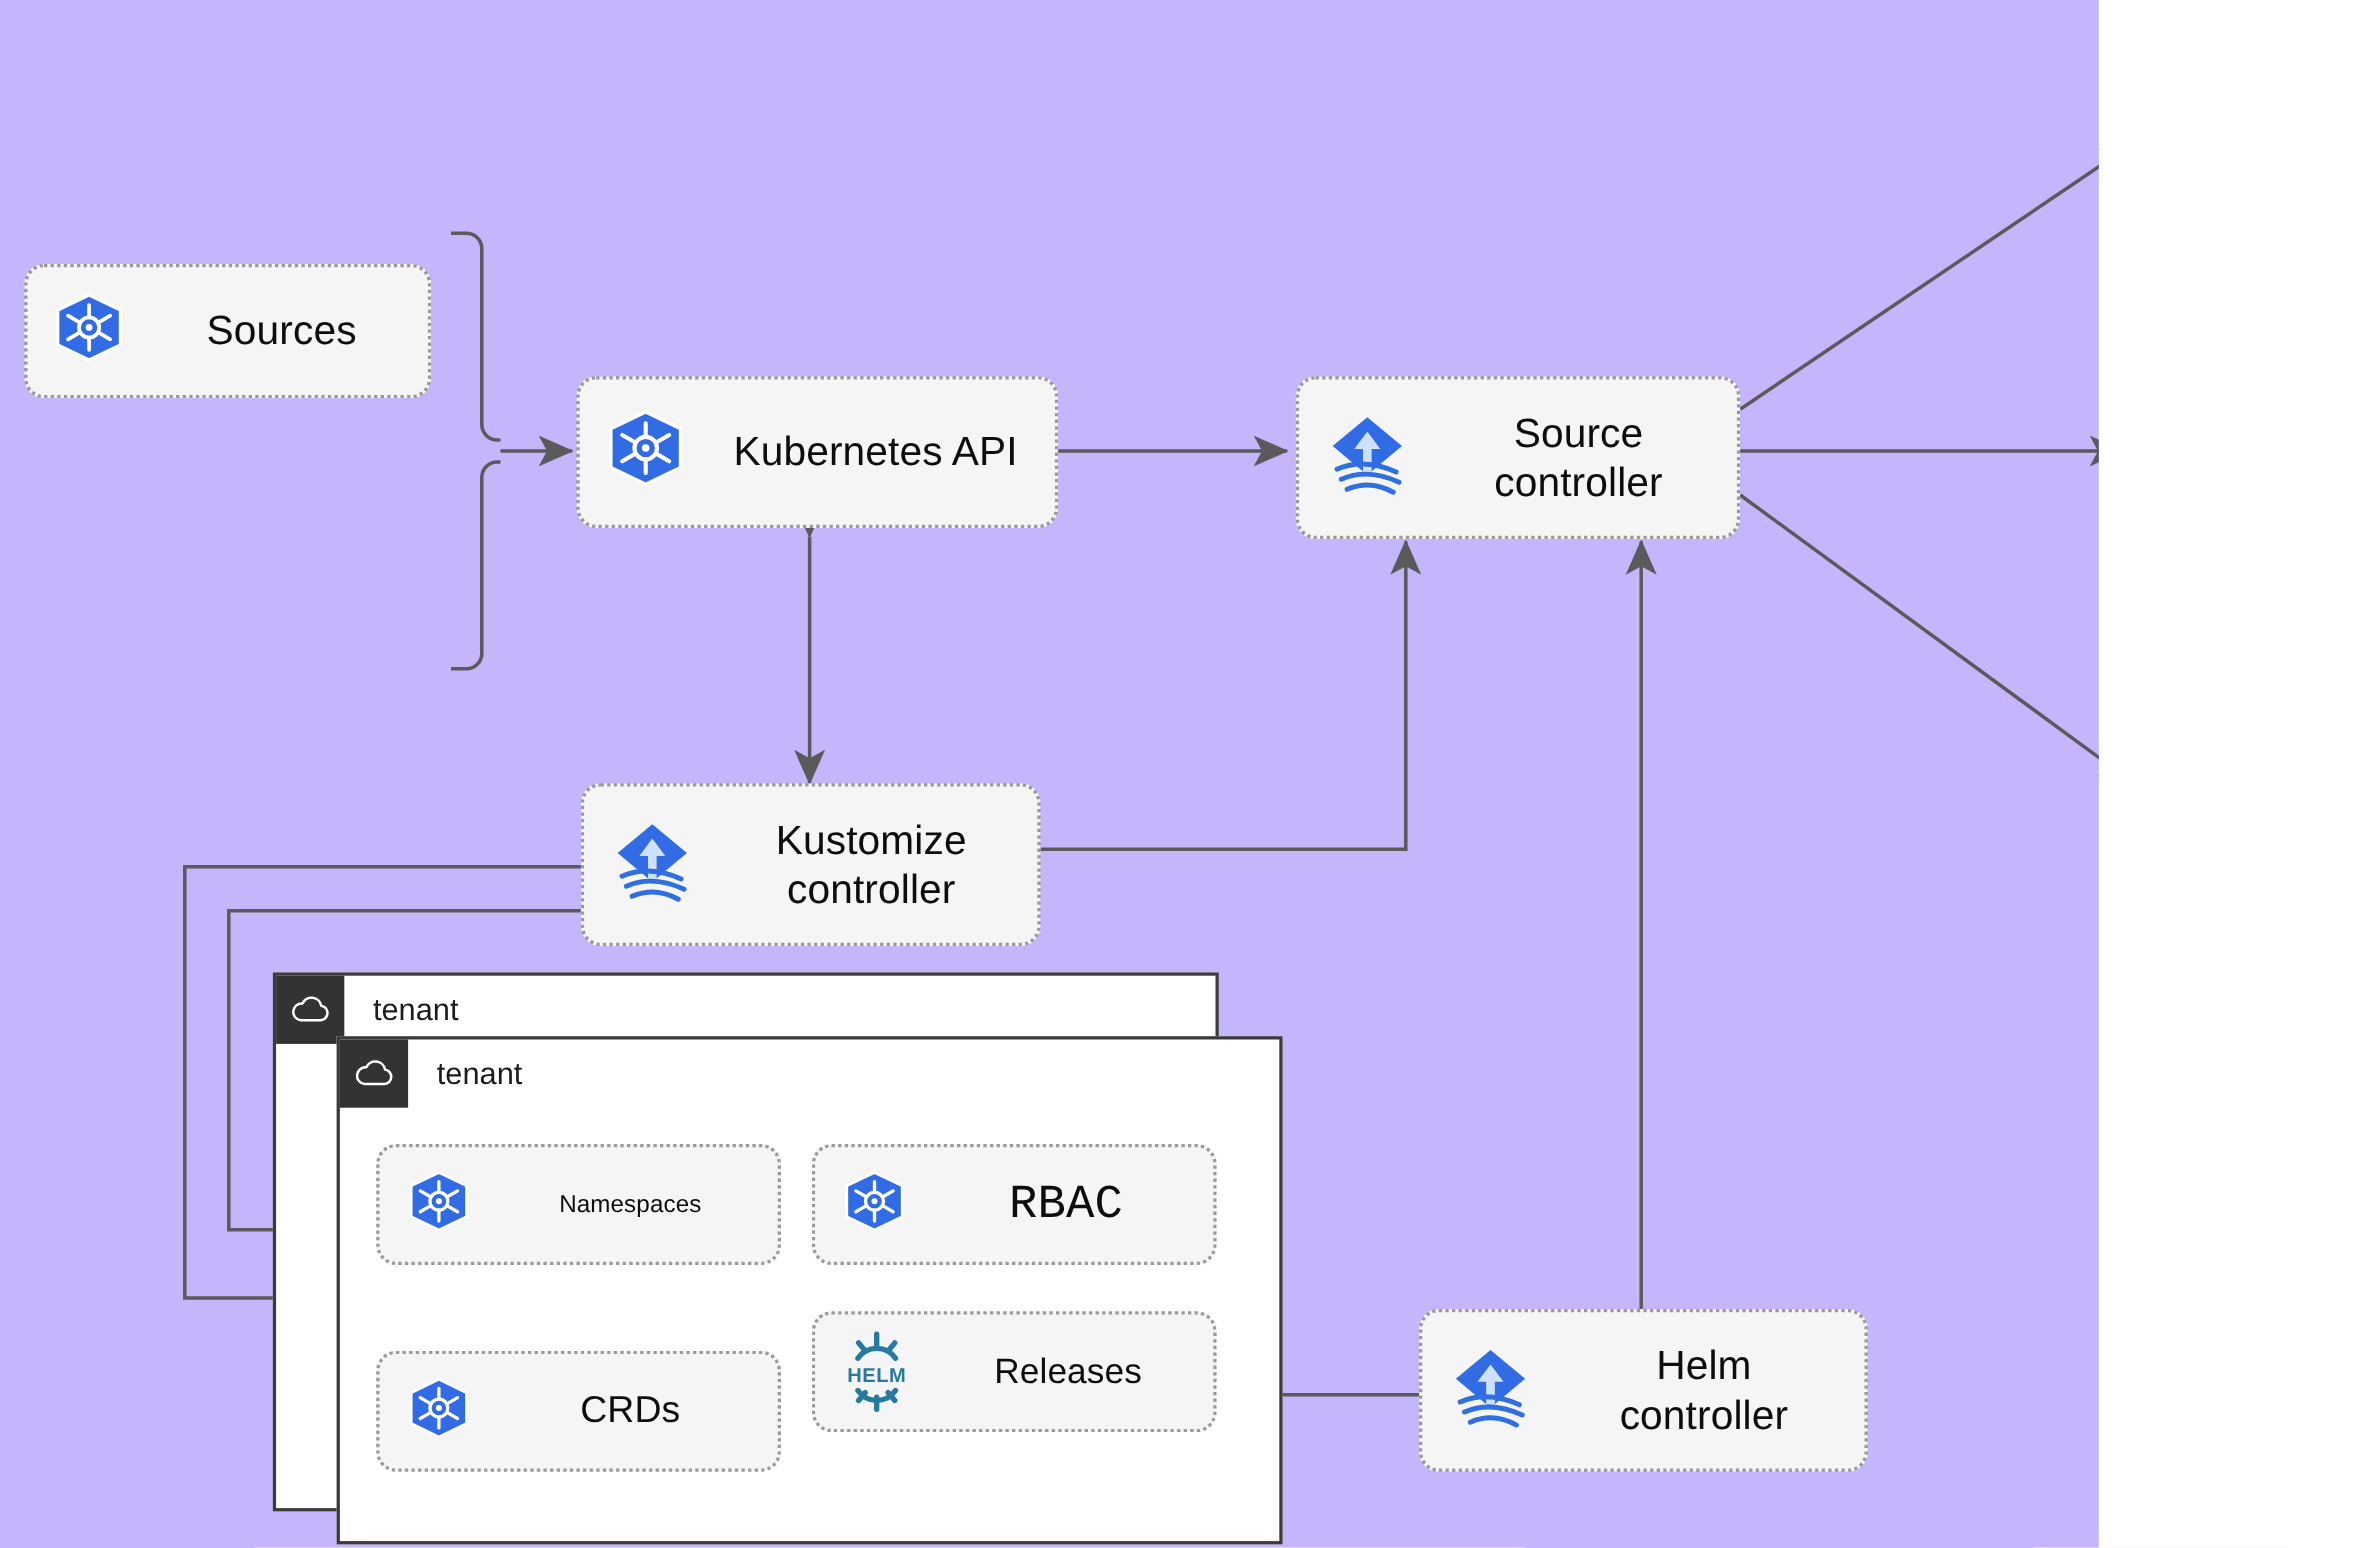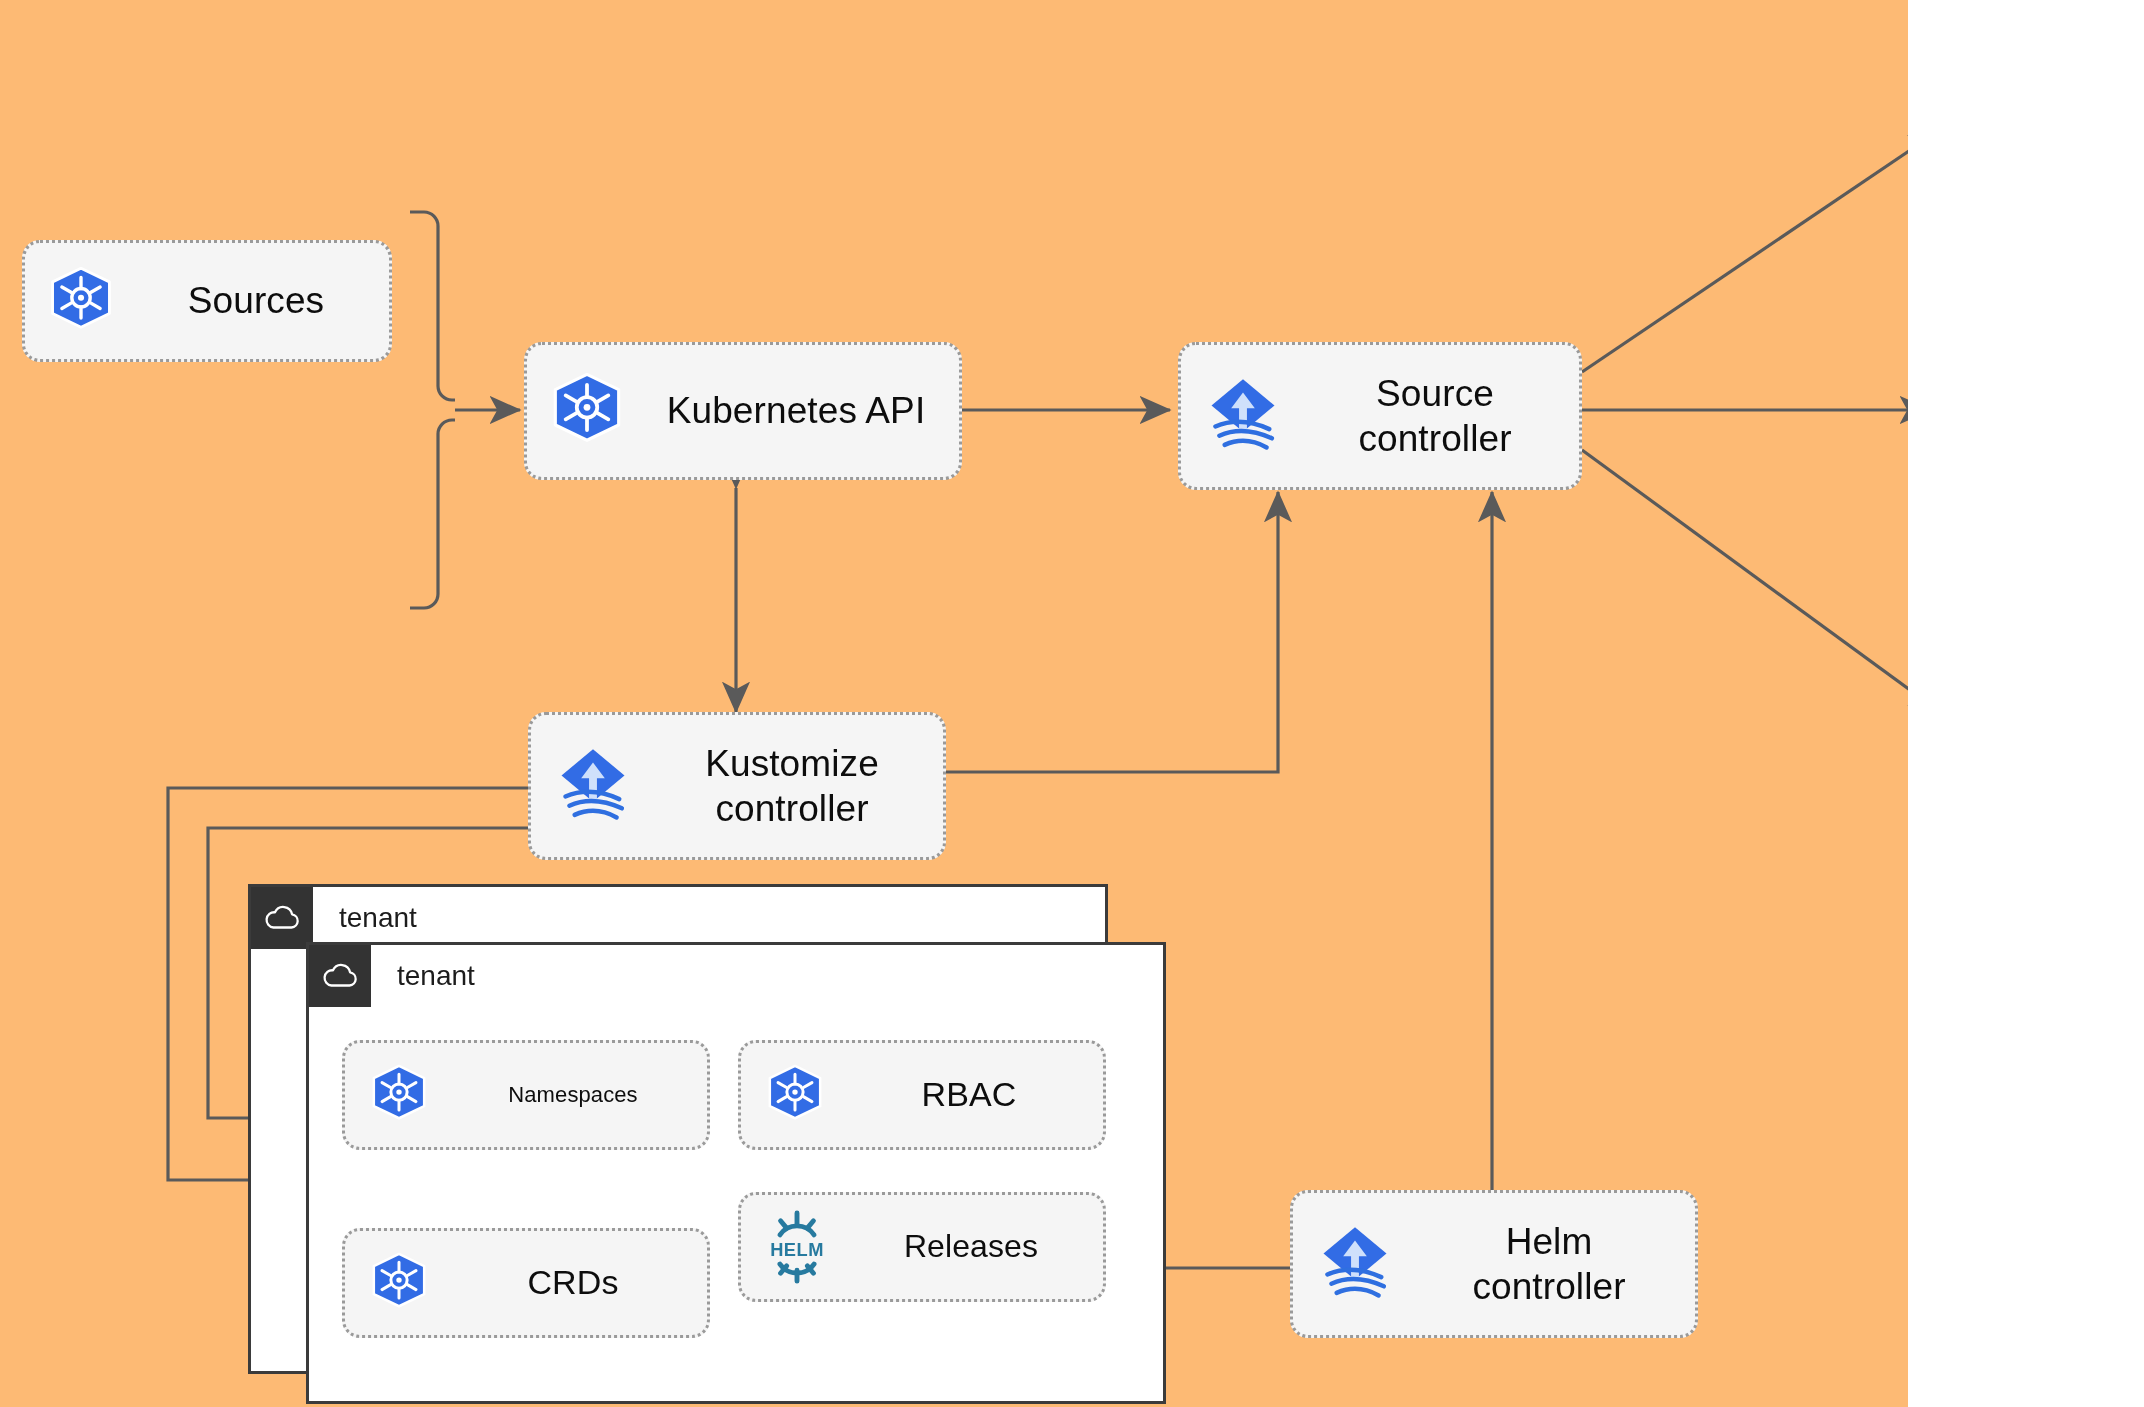--- a/index.html
+++ b/index.html
@@ -1,17 +1,17 @@
 <!DOCTYPE html>
 <html><head>
 <meta charset="utf-8">
 <style>
   html,body{margin:0;padding:0;background:#ffffff;}
   body{font-family:"Liberation Sans","DejaVu Sans",sans-serif;}
-  #stage{position:relative;width:1908px;height:1407px;background:#fdba74;overflow:hidden;}
+  #stage{position:relative;width:1908px;height:1407px;background:#c4b5fd;overflow:hidden;}
   #wires{position:absolute;left:0;top:0;width:2144px;height:1407px;pointer-events:none;}
 
   .node{position:absolute;box-sizing:border-box;background:#f5f5f5;
         border:3px dotted #9a9a9a;border-radius:18px;display:flex;align-items:center;}
   .node .ico{flex:0 0 auto;display:flex;align-items:center;justify-content:center;}
   .node .lbl{flex:1 1 auto;text-align:center;color:#0d0d0d;line-height:1.22;
              font-size:37px;letter-spacing:.1px;padding-right:14px;}
 
   .circ{position:absolute;box-sizing:border-box;border:3px dashed #a3a3a3;
         border-radius:50%;background:#fafafa;display:flex;align-items:center;justify-content:center;}
@@ -227,21 +227,21 @@
     <span class="ico" style="width:108px;">
       <svg width="62" height="62" viewBox="0 0 64 64">
         <path d="M32 2 58 14.5 58 43.5 32 56 6 43.5 6 14.5Z" fill="#326ce5" stroke="#fff" stroke-width="2.6" stroke-linejoin="round"></path>
         <g fill="none" stroke="#fff" stroke-width="3.1" stroke-linecap="round">
           <circle cx="32" cy="29" r="8.4"></circle>
           <path d="M32 10.5v10.2M32 37.4v10.2M14.5 19.2l8.8 5.1M40.7 33.7l8.8 5.1M14.5 38.8l8.8-5.1M40.7 24.3l8.8-5.1"></path>
         </g>
         <circle cx="32" cy="29" r="2.8" fill="#fff"></circle>
       </svg>
     </span>
-    <span class="lbl" style="font-size:34px;">RBAC</span>
+    <span class="lbl" style="font-size:43px;font-family:Liberation Mono, monospace;">RBAC</span>
   </div>
 
   <div class="node" style="left:342px;top:1228px;width:368px;height:110px;">
     <span class="ico" style="width:108px;">
       <svg width="62" height="62" viewBox="0 0 64 64">
         <path d="M32 2 58 14.5 58 43.5 32 56 6 43.5 6 14.5Z" fill="#326ce5" stroke="#fff" stroke-width="2.6" stroke-linejoin="round"></path>
         <g fill="none" stroke="#fff" stroke-width="3.1" stroke-linecap="round">
           <circle cx="32" cy="29" r="8.4"></circle>
           <path d="M32 10.5v10.2M32 37.4v10.2M14.5 19.2l8.8 5.1M40.7 33.7l8.8 5.1M14.5 38.8l8.8-5.1M40.7 24.3l8.8-5.1"></path>
         </g>

